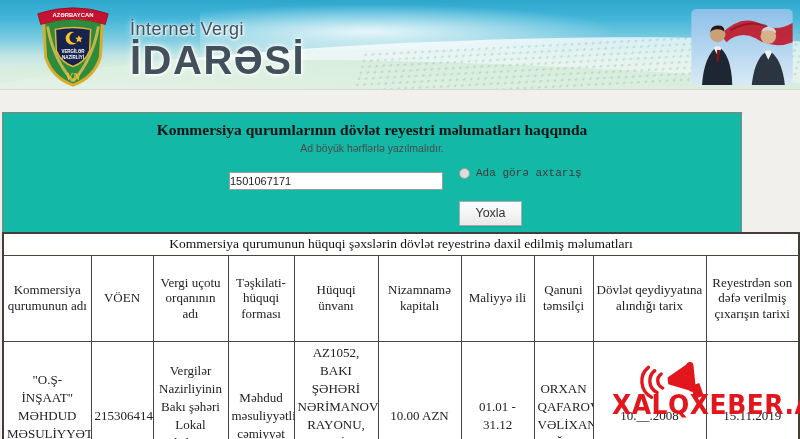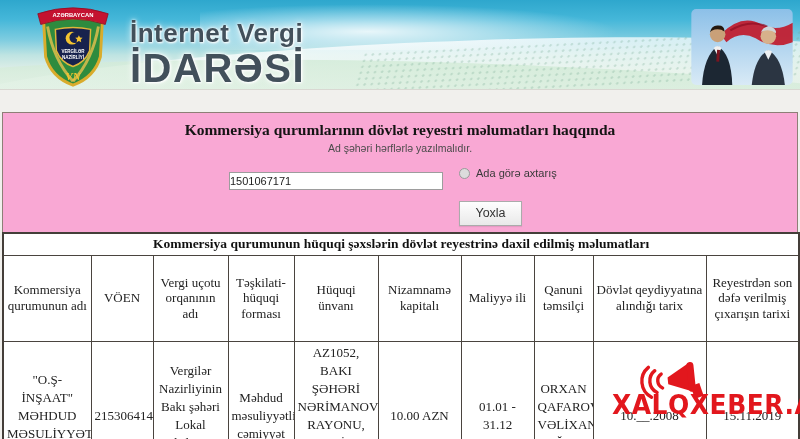--- a/index.html
+++ b/index.html
@@ -41,45 +41,45 @@
     position:absolute; left:200px; top:4px; width:420px; height:46px;
     background: radial-gradient(ellipse at 40% 60%, rgba(255,255,255,0.85), rgba(255,255,255,0) 70%);
   }
   .emblem { position:absolute; left:22px; top:1px; width:102px; height:88px; }
   .banner-title {
     position:absolute; left:130px; top:20px;
     color:#42505b;
     text-shadow: 0 0 3px #ffffff, 0 0 7px rgba(255,255,255,0.95), 1px 1px 2px rgba(255,255,255,0.9);
     line-height:1.05;
   }
-  .banner-title .l1 { font-size:26px; font-weight:bold; letter-spacing:0.5px; }
+  .banner-title .l1 { font-size:18px; font-weight:normal; letter-spacing:0.5px; }
   .banner-title .l2 { font-size:40px; font-weight:bold; letter-spacing:1.5px; }
   .photo { position:absolute; right:6px; top:9px; width:104px; height:76px; border-radius:4px; }
 
   
   .search-panel {
-    position:absolute; left:2px; top:112px; width:796px; height:120px;
-    background:#f9a8d4;
+    position:absolute; left:2px; top:112px; width:740px; height:120px;
+    background:#14b8a6;
     border:1px solid #8d7f76; border-bottom:none;
   }
   .page-title {
     text-align:center; margin-top:8px;
     font-family:"Liberation Serif", serif; font-weight:bold;
     font-size:15.5px; color:#141414;
   }
   .instr {
     text-align:center; font-size:10.5px; color:#4a4a4a; line-height:1.45; margin-top:2px;
   }
   .search-input {
     position:absolute; left:226px; top:59px; width:214px; height:18px;
     border:1px solid #9d9d9d; background:#fff;
     font-size:11px; color:#222; padding:1px 0;
     font-family:"Liberation Sans", sans-serif;
   }
-  .radio-group { position:absolute; left:456px; top:52px; font-size:11px; color:#3a3a3a; }
+  .radio-group { position:absolute; left:456px; top:52px; font-size:11px; color:#3a3a3a;font-family:Liberation Mono, monospace; }
   .radio-row { display:flex; align-items:center; height:16px; margin-bottom:2px; cursor:default; }
   .radio-circle {
     width:11px; height:11px; border-radius:50%;
     border:1px solid #9a9a9a; background:#dcdcdc;
     margin-right:6px; position:relative; flex:0 0 auto;
   }
   .radio-circle.checked { background:#fafafa; border-color:#6f6f6f; }
   .radio-circle.checked::after {
     content:""; position:absolute; left:2px; top:2px; width:5px; height:5px;
     border-radius:50%; background:#2f2f2f;
@@ -96,21 +96,21 @@
   .results { position:absolute; left:2px; top:232px; width:796px; }
   table.reg {
     width:796px; border-collapse:collapse; table-layout:fixed;
     font-family:"Liberation Serif", serif; color:#222;
     border:2px solid #443e39; background:#fff;
   }
   table.reg th, table.reg td {
     border:1px solid #4a443f; text-align:center; vertical-align:middle; padding:2px 3px;
     overflow:hidden;
   }
-  .tbl-title td { font-size:13.5px; height:22px; font-weight:bold; color:#111; }
+  .tbl-title td { font-size:13.5px; height:22px; font-weight:normal; color:#111; }
   table.reg th { font-size:13px; font-weight:normal; height:86px; line-height:1.2; }
   table.reg td.data { font-size:13px; height:72px; line-height:1.4; }
 
   
   .watermark { position:absolute; left:612px; top:360px; width:188px; height:66px; z-index:5; pointer-events:none; }
   .watermark .mega { position:absolute; left:28px; top:0; width:82px; height:42px; transform:rotate(-6deg); }
   .watermark .wm-text {
     position:absolute; left:0; top:30px; width:188px;
     text-align:center; font-family:"DejaVu Sans", sans-serif;
     font-weight:bold; font-size:25px; letter-spacing:0.5px;
@@ -163,21 +163,21 @@
     <rect x="26" y="42" width="3" height="12" fill="#7a1420" transform="rotate(4 27 48)"></rect>
     <circle cx="79" cy="28" r="8" fill="#d7b18b"></circle>
     <path d="M71,25 Q73,18 80,18 Q87,19 87,25 Q82,21 76,22 Q72,23 71,25 Z" fill="#cfd4d8"></path>
     <path d="M62,78 Q65,50 79,42 Q93,50 96,78 Z" fill="#2b3542"></path>
     <path d="M75,44 L79,52 L83,44 Q79,40 75,44 Z" fill="#eef0f2"></path>
   </svg>
 </div>
 
 <div class="search-panel">
   <div class="page-title">Kommersiya qurumlarının dövlət reyestri məlumatları haqqında</div>
-  <div class="instr">Ad şəhəri hərflərlə yazılmalıdır.</div>
+  <div class="instr">Ad böyük hərflərlə yazılmalıdır.</div>
 
   <input class="search-input" type="text" value="1501067171" style="">
 
   <div class="radio-group">
     <div class="radio-row">
       <span class="radio-circle"></span>
       <span>Ada görə axtarış</span>
     </div>
   </div>
 

